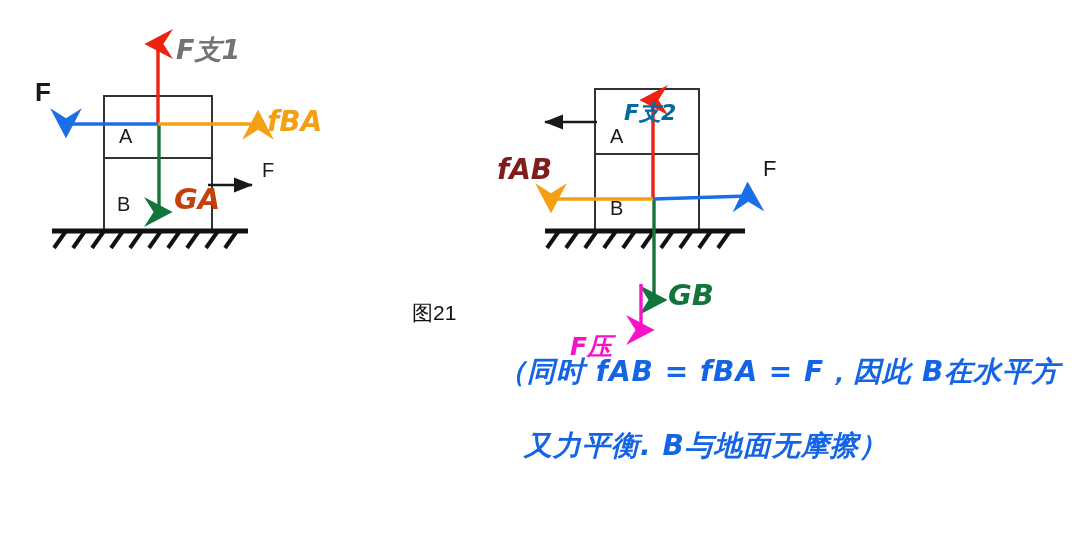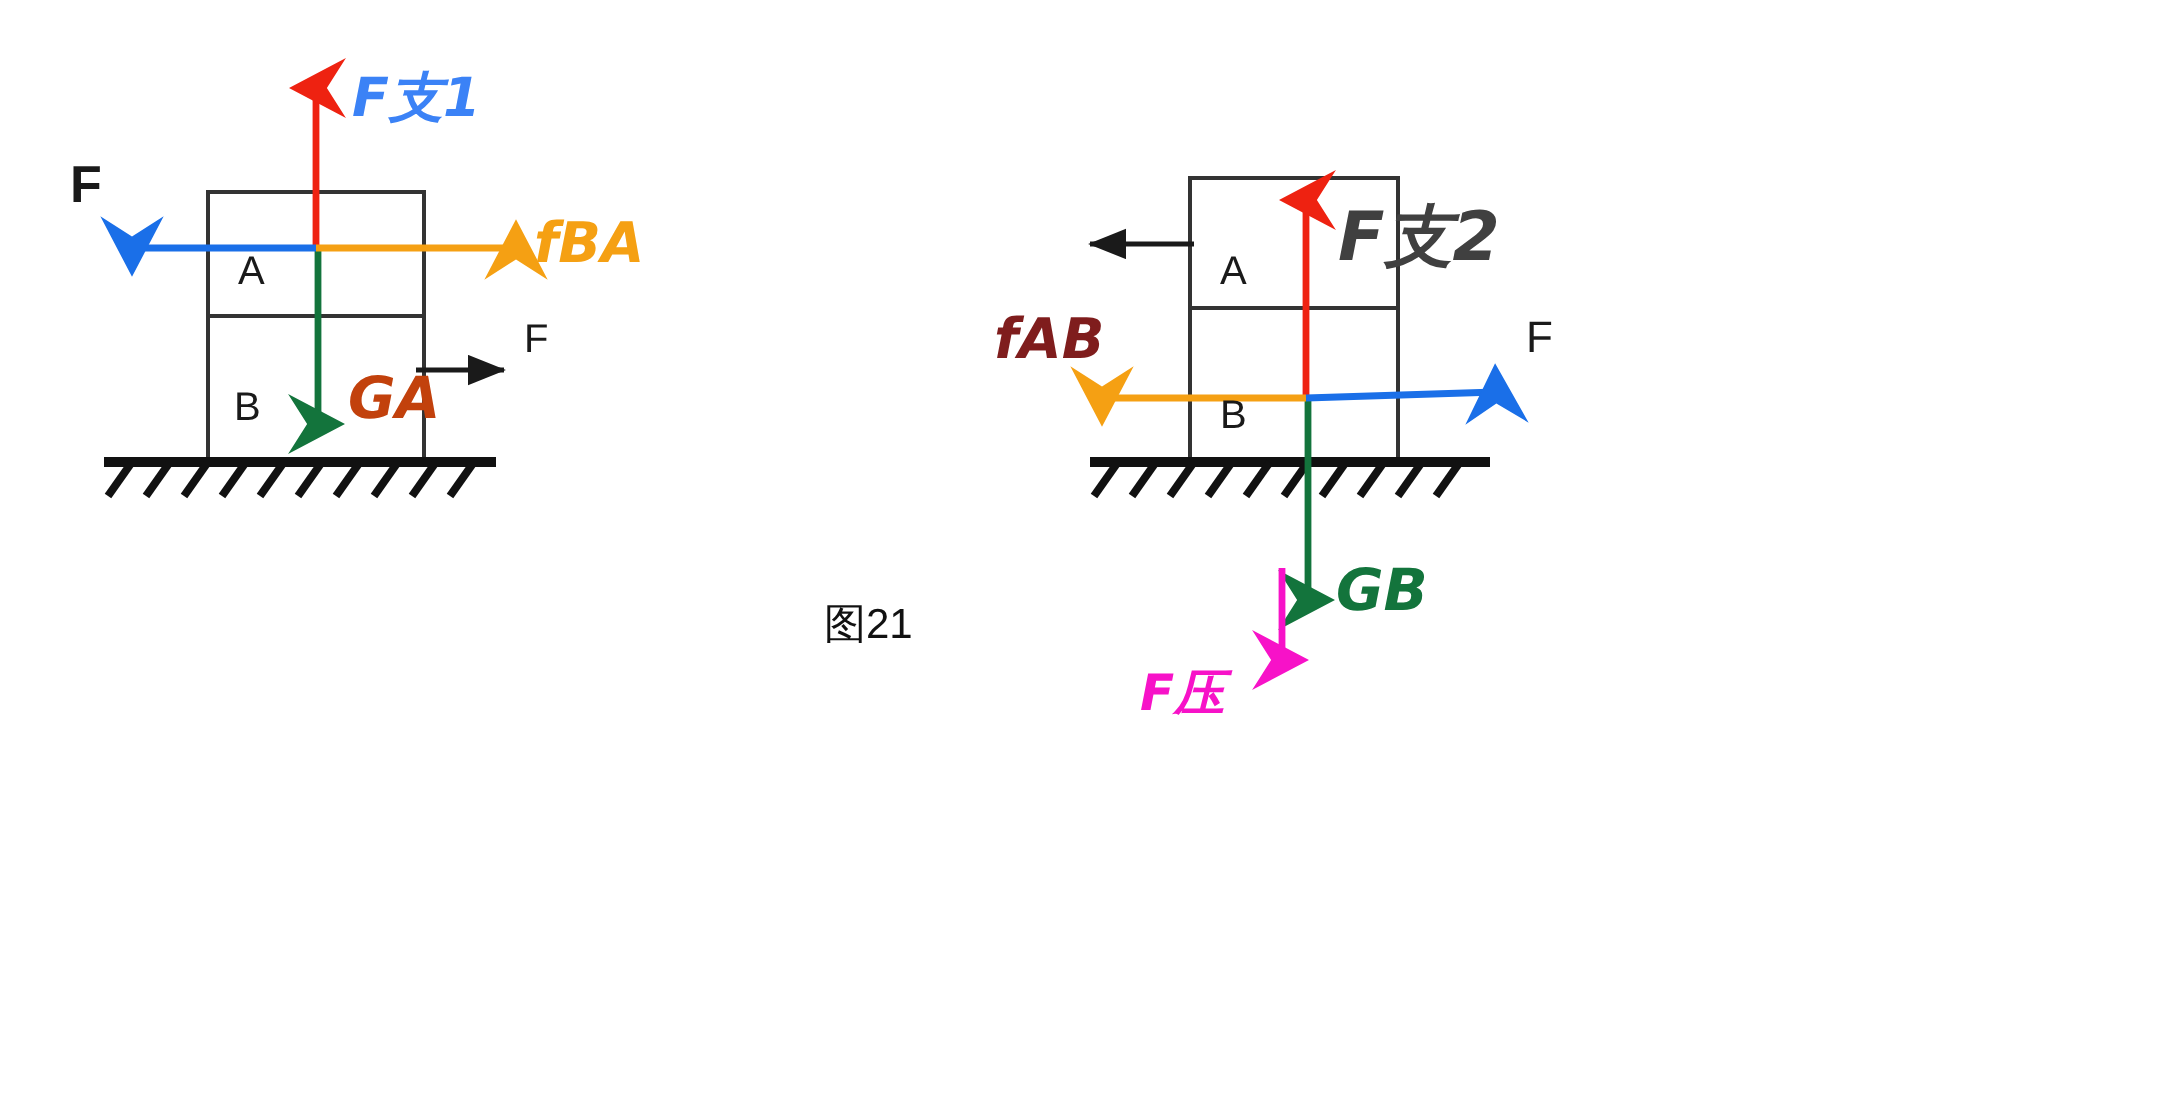--- a/index.html
+++ b/index.html
@@ -113,39 +113,41 @@
     <line x1="641" y1="284" x2="641" y2="330" stroke="#f712c8" stroke-width="3.4" marker-end="url(#ah-magenta)"></line>
 
     <line x1="653" y1="199" x2="551" y2="199" stroke="#f5a013" stroke-width="3.6" marker-end="url(#ah-orange)"></line>
 
     <line x1="653" y1="199" x2="748" y2="196" stroke="#1a6fe8" stroke-width="3.6" marker-end="url(#ah-blue)"></line>
   </svg>
 
   <div class="lbl blk" style="left:119px;top:126px;font-size:20px;color:#1a1a1a;">A</div>
   <div class="lbl blk" style="left:117px;top:194px;font-size:20px;color:#1a1a1a;">B</div>
 
-  <div class="lbl hand" style="left:176px;top:36px;font-size:27px;color:#3b82f6;text-align:center;">F支1</div>
+  <div class="lbl hand" style="left:176px;top:36px;font-size:27px;color:#737373;text-align:center;">F支1</div>
 
   <div class="lbl hand" style="left:174px;top:185px;font-size:29px;color:#c2410c;">GA</div>
 
   <div class="lbl blk" style="left:35px;top:79px;font-size:26px;font-weight:700;color:#1a1a1a;">F</div>
 
   <div class="lbl hand" style="left:267px;top:108px;font-size:28px;color:#f5a013;text-align:right;">fBA</div>
 
   <div class="lbl blk" style="left:262px;top:160px;font-size:20px;color:#1a1a1a;">F</div>
 
   <div class="lbl blk" style="left:610px;top:126px;font-size:20px;color:#1a1a1a;">A</div>
   <div class="lbl blk" style="left:610px;top:198px;font-size:20px;color:#1a1a1a;">B</div>
 
-  <div class="lbl hand" style="left:669px;top:102px;font-size:34px;color:#404040;">F支2</div>
+  <div class="lbl hand" style="left:624px;top:102px;font-size:22px;color:#0369a1;">F支2</div>
 
   <div class="lbl hand" style="left:668px;top:281px;font-size:29px;color:#13743c;">GB</div>
 
   <div class="lbl hand" style="left:570px;top:297px;font-size:25px;color:#f712c8;margin-top:37px;">F压</div>
 
   <div class="lbl hand" style="left:497px;top:156px;font-size:28px;color:#7f1d1d;">fAB</div>
 
   <div class="lbl blk" style="left:763px;top:158px;font-size:22px;color:#1a1a1a;">F</div>
 
   <div class="lbl fig-caption" style="left:392px;top:302px;margin-left:20px;">图21</div>
 
+  <div class="lbl note" style="left:498px;top:358px;">（同时 fAB = fBA = F，因此 B在水平方</div>
+  <div class="lbl note" style="left:524px;top:432px;">又力平衡.  B与地面无摩擦）</div>
 
 </div>
 
 </body></html>

